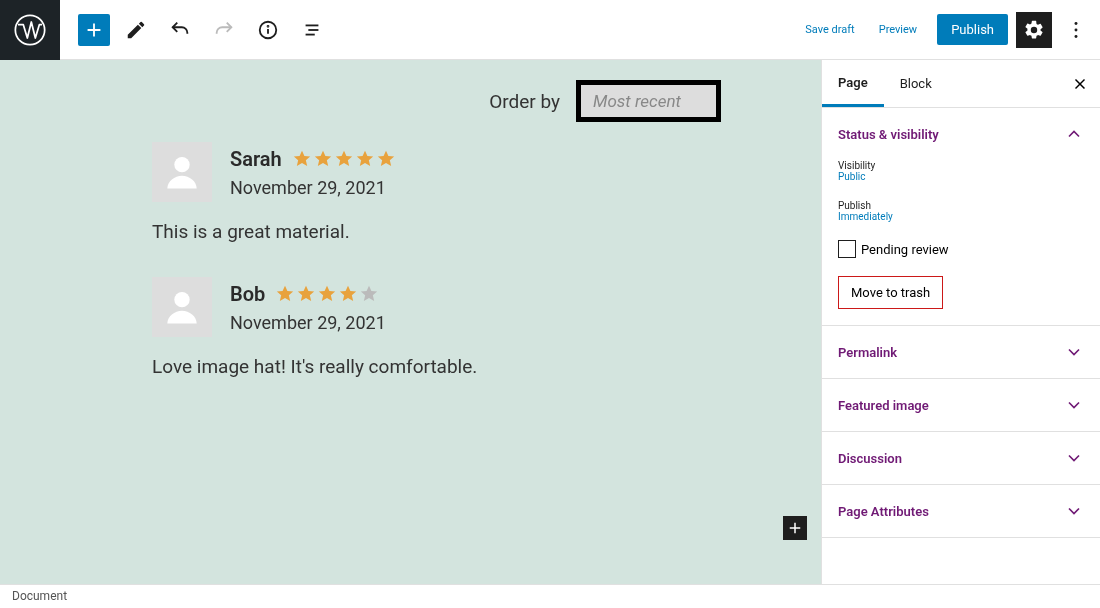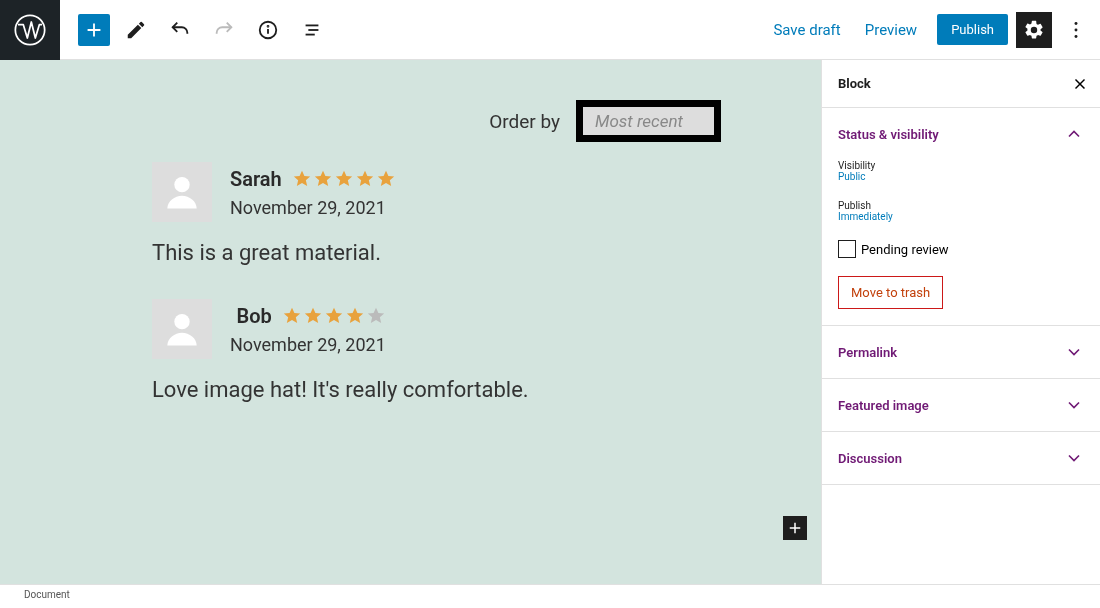--- a/index.html
+++ b/index.html
@@ -8,66 +8,66 @@
 
   
   .topbar { height: 60px; display: flex; align-items: center; border-bottom: 1px solid #e0e0e0; background: #fff; }
   .logo-box { width: 60px; height: 60px; background: #1d2327; display: flex; align-items: center; justify-content: center; color: #fff; }
   .logo-box svg { width: 32px; height: 32px; }
   .tool-row { display: flex; align-items: center; gap: 8px; padding-left: 18px; }
   .btn-add { width: 32px; height: 32px; background: #007cba; color: #fff; display: flex; align-items: center; justify-content: center; border-radius: 2px; cursor: pointer; }
   .btn-icon { width: 36px; height: 36px; display: flex; align-items: center; justify-content: center; cursor: pointer; color: #1e1e1e; }
   .btn-icon.disabled { color: #bbb; }
   .spacer { flex: 1; }
-  .link-blue { color: #007cba; font-size: 15px; padding: 8px 12px; cursor: pointer; }
+  .link-blue { color: #007cba; font-size: 11px; padding: 8px 12px; cursor: pointer; }
   .btn-publish { background: #007cba; color: #fff; padding: 8px 14px; font-size: 13px; border-radius: 2px; cursor: pointer; margin: 0 8px; }
   .btn-settings { width: 36px; height: 36px; background: #1e1e1e; color: #fff; display: flex; align-items: center; justify-content: center; cursor: pointer; margin-right: 6px; }
   .btn-more { width: 36px; height: 36px; display: flex; align-items: center; justify-content: center; cursor: pointer; color: #1e1e1e; margin-right: 6px; }
 
   
   .main { flex: 1; display: flex; min-height: 0; }
   .canvas { flex: 1; background: #d3e4de; position: relative; overflow: hidden; }
-  .order-row { display: flex; align-items: center; justify-content: flex-end; padding: 40px 100px 16px 0; gap: 16px; }
+  .order-row { display: flex; align-items: center; justify-content: flex-end; padding: 20px 100px 16px 0; gap: 16px; }
   .order-label { font-size: 19px; color: #333; }
-  .order-select { width: 145px; height: 42px; border: 7px solid #000000; background: #ddd; color: #888; font-size: 17px; padding: 0 12px; font-style: italic; display:flex; align-items:center;}
+  .order-select { width: 145px; height: 42px; border: 5px solid #000000; background: #ddd; color: #888; font-size: 17px; padding: 0 12px; font-style: italic; display:flex; align-items:center;}
   .reviews { padding: 4px 0 0 152px; }
   .review { margin-bottom: 34px; }
   .review-head { display: flex; gap: 18px; margin-bottom: 18px; }
   .avatar { width: 60px; height: 60px; background: #ddd; display: flex; align-items: center; justify-content: center; }
   .avatar svg { width: 44px; height: 44px; fill: #fff; }
   .rh-text { display: flex; flex-direction: column; justify-content: center; }
-  .name-row { display: flex; align-items: center; gap: 10px; justify-content: flex-end; }
+  .name-row { display: flex; align-items: center; gap: 10px; }
   .name { font-size: 20px; font-weight: 600; color: #2a2a2a; }
   .stars { display: flex; gap: 1px; }
   .star { width: 20px; height: 20px; }
   .star.full { fill: #e8a23d; }
   .star.empty { fill: #bbb; }
   .date { font-size: 18px; color: #333; margin-top: 6px; }
-  .review-body { font-size: 22px; color: #333; }
+  .review-body { font-size: 19px; color: #333; }
   .add-block { position: absolute; right: 14px; bottom: 44px; width: 24px; height: 24px; background: #1e1e1e; color: #fff; display: flex; align-items: center; justify-content: center; cursor: pointer; }
 
   
   .sidebar { width: 279px; border-left: 1px solid #e0e0e0; background: #fff; display: flex; flex-direction: column; font-size: 13px; }
   .tabs { display: flex; align-items: center; border-bottom: 1px solid #e0e0e0; height: 48px; position: relative; }
-  .tab { padding: 0 16px; height: 100%; display: flex; align-items: center; cursor: pointer; font-weight: 700; color: #1e1e1e; }
+  .tab { padding: 0 16px; height: 100%; display: flex; align-items: center; cursor: pointer; font-weight: 400; color: #1e1e1e; }
   .tab.active { border-bottom: 3px solid #007cba; font-weight: 600; }
   .tab-close { margin-left: auto; width: 40px; display: flex; align-items: center; justify-content: center; cursor: pointer; font-size: 18px; }
   .panel { border-bottom: 1px solid #e0e0e0; }
   .panel-head { display: flex; align-items: center; justify-content: space-between; padding: 16px; cursor: pointer; font-weight: 600; color: #701a75; }
   .panel-body { padding: 0 16px 16px; }
   .kv { display: flex; margin-bottom: 18px; font-size: 10px; flex-direction: column; }
   .kv-label { width: 115px; color: #1e1e1e; }
   .kv-val { color: #007cba; cursor: pointer; }
   .chk-row { display: flex; align-items: center; gap: 5px; margin-bottom: 18px; }
   .chk { width: 18px; height: 18px; border: 1.5px solid #1e1e1e; cursor: pointer; }
-  .btn-trash { border: 1px solid #cc1818; color: #c2410c; padding: 8px 12px; font-size: 13px; display: inline-block; cursor: pointer; }
+  .btn-trash { border: 1px solid #cc1818; color: #000000; padding: 8px 12px; font-size: 13px; display: inline-block; cursor: pointer; }
   .chev { width: 20px; height: 20px; }
 
   
-  .footer { height: 24px; background: #fff; border-top: 1px solid #e0e0e0; font-size: 10px; color: #555; padding: 4px 24px; }
+  .footer { height: 24px; background: #fff; border-top: 1px solid #e0e0e0; font-size: 12px; color: #555; padding: 4px 12px; }
 </style>
 </head>
 <body>
 
 <div class="root">
 
   <div class="topbar">
     <div class="logo-box">
       <svg viewBox="0 0 24 24" fill="none" stroke="currentColor" stroke-width="1.3">
           <circle cx="12" cy="12" r="11"></circle>
@@ -210,20 +210,21 @@
         </div>
       <div class="add-block">
         <svg width="18" height="18" viewBox="0 0 24 24" fill="currentColor">
             <path d="M11 5h2v6h6v2h-6v6h-2v-6H5v-2h6z"></path>
           </svg>
       </div>
     </div>
 
     <div class="sidebar">
       <div class="tabs">
+        <div class="tab active">Page</div>
         <div class="tab">Block</div>
         <div class="tab-close">
           <svg width="18" height="18" viewBox="0 0 24 24" fill="none" stroke="currentColor" stroke-width="2">
               <line x1="6" y1="6" x2="18" y2="18"></line>
               <line x1="18" y1="6" x2="6" y2="18"></line>
             </svg>
         </div>
       </div>
 
       <div class="panel">
@@ -267,19 +268,27 @@
       </div>
         </div>
       <div class="panel">
           <div class="panel-head">
         <span>Discussion</span>
         <svg class="chev" viewBox="0 0 24 24" fill="none" stroke="currentColor" stroke-width="2">
               <polyline points="6 9 12 15 18 9"></polyline>
             </svg>
       </div>
         </div>
+      <div class="panel">
+          <div class="panel-head">
+        <span>Page Attributes</span>
+        <svg class="chev" viewBox="0 0 24 24" fill="none" stroke="currentColor" stroke-width="2">
+              <polyline points="6 9 12 15 18 9"></polyline>
+            </svg>
+      </div>
+        </div>
     </div>
   </div>
 
   <div class="footer">
     <span>Document</span>
   </div>
 </div>
 
 </body></html>

